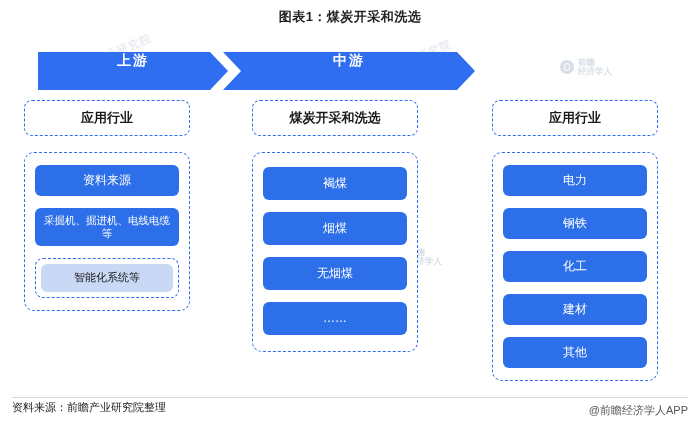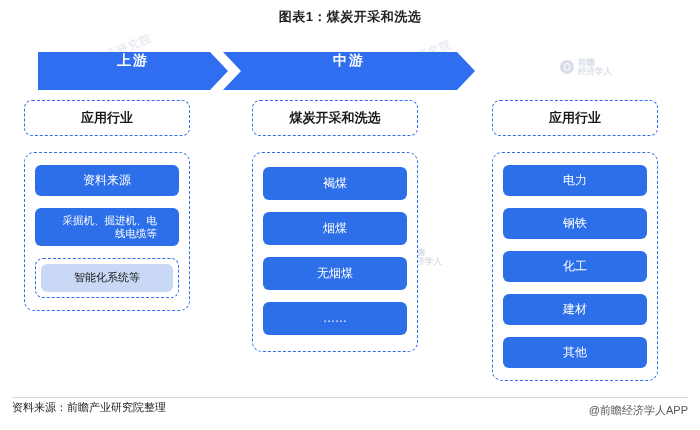--- a/index.html
+++ b/index.html
@@ -101,21 +101,21 @@
     background: #2d6fe8;
     color: #fff;
     border-radius: 6px;
     font-size: 12px;
     text-align: center;
     padding: 8px 4px;
     margin-bottom: 12px;
     line-height: 1.25;
   }
   .pill:last-child { margin-bottom: 0; }
-  .pill.small { font-size: 10.5px; padding: 6px 22px; text-align: right; }
+  .pill.small { font-size: 10.5px; padding: 6px 6px; }
   .pill.tall-pad { padding: 9px 4px; }
 
   .inner-dash {
     border: 1.2px dashed #2f6ef0;
     border-radius: 8px;
     padding: 5px;
     background: #ffffff;
   }
   .inner-dash .pill {
     background: #c9d9f5;

